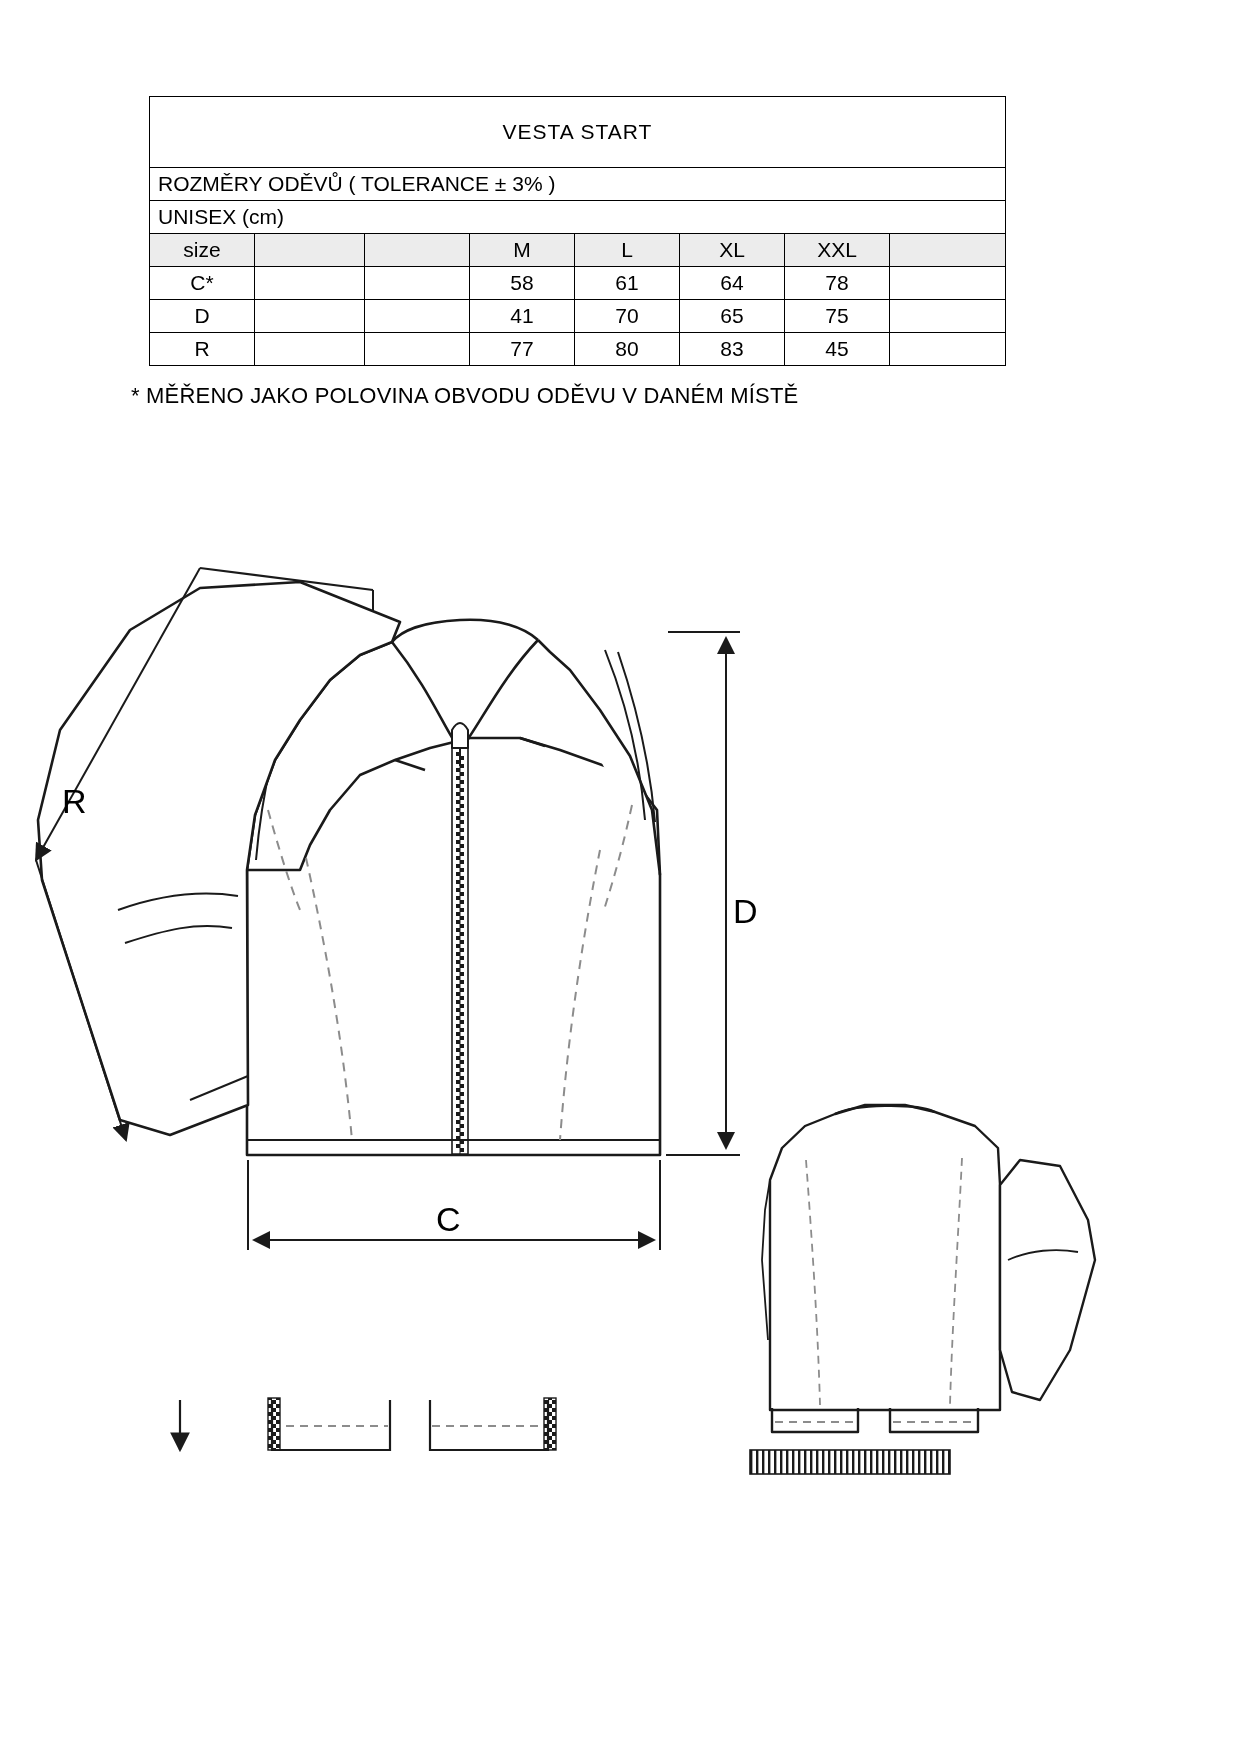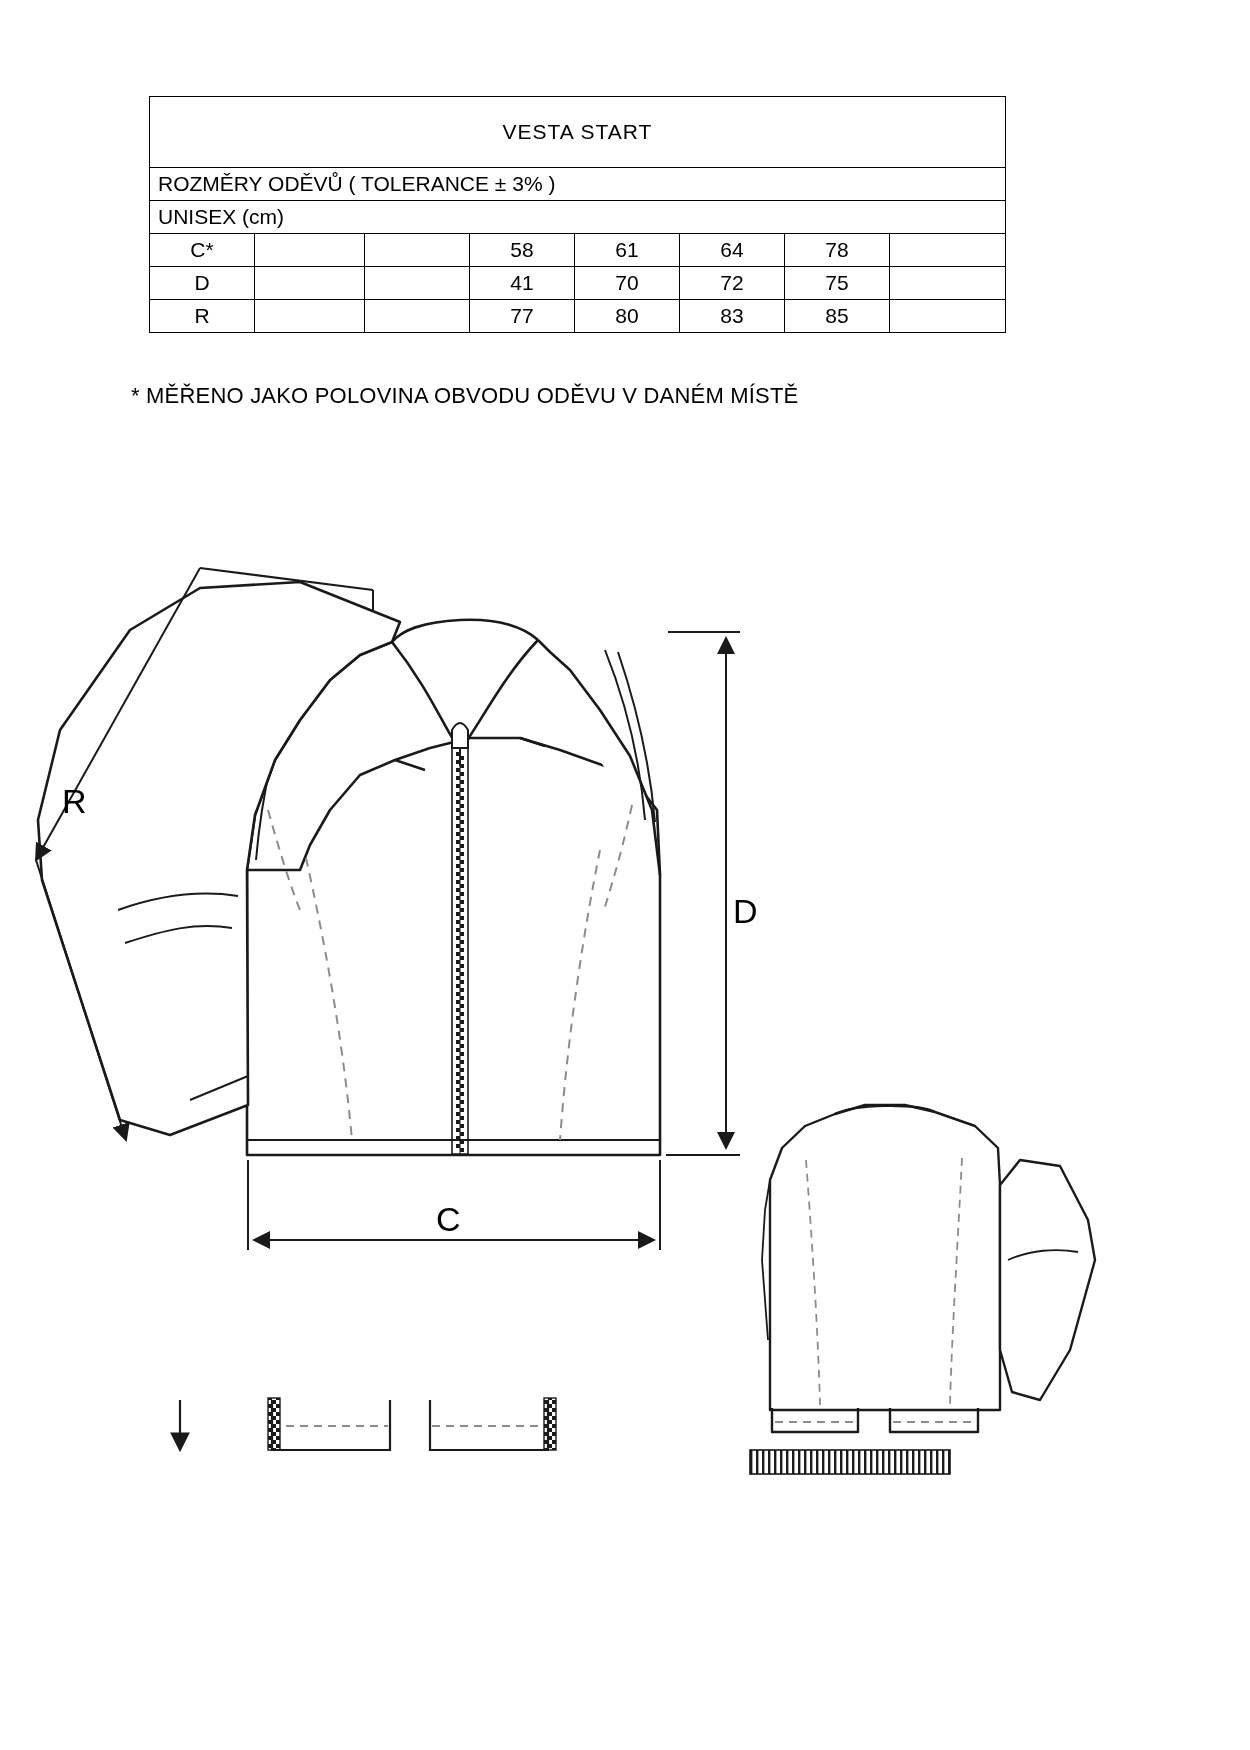--- a/index.html
+++ b/index.html
@@ -94,48 +94,58 @@
     <tbody>
       <tr>
         <td class="title-cell" colspan="8">VESTA  START</td>
       </tr>
       <tr>
         <td class="left-text" colspan="8">ROZMĚRY ODĚVŮ   ( TOLERANCE ± 3% )</td>
       </tr>
       <tr>
         <td class="left-text" colspan="8">UNISEX (cm)</td>
       </tr>
+      <tr class="head-row">
+        <td>size</td>
+        <td></td>
+        <td></td>
+        <td>M</td>
+        <td>L</td>
+        <td>XL</td>
+        <td>XXL</td>
+        <td></td>
+      </tr>
       <tr>
         <td>C*</td>
         <td></td>
         <td></td>
         <td>58</td>
         <td>61</td>
         <td>64</td>
         <td>78</td>
         <td></td>
       </tr>
       <tr>
         <td>D</td>
         <td></td>
         <td></td>
         <td>41</td>
         <td>70</td>
-        <td>72</td>
+        <td>65</td>
         <td>75</td>
         <td></td>
       </tr>
       <tr>
         <td>R</td>
         <td></td>
         <td></td>
         <td>77</td>
         <td>80</td>
         <td>83</td>
-        <td>85</td>
+        <td>45</td>
         <td></td>
       </tr>
     </tbody>
   </table>
 </div>
 
 <div class="note">* MĚŘENO JAKO POLOVINA OBVODU ODĚVU V DANÉM MÍSTĚ</div>
 
 <div class="drawing">
 

